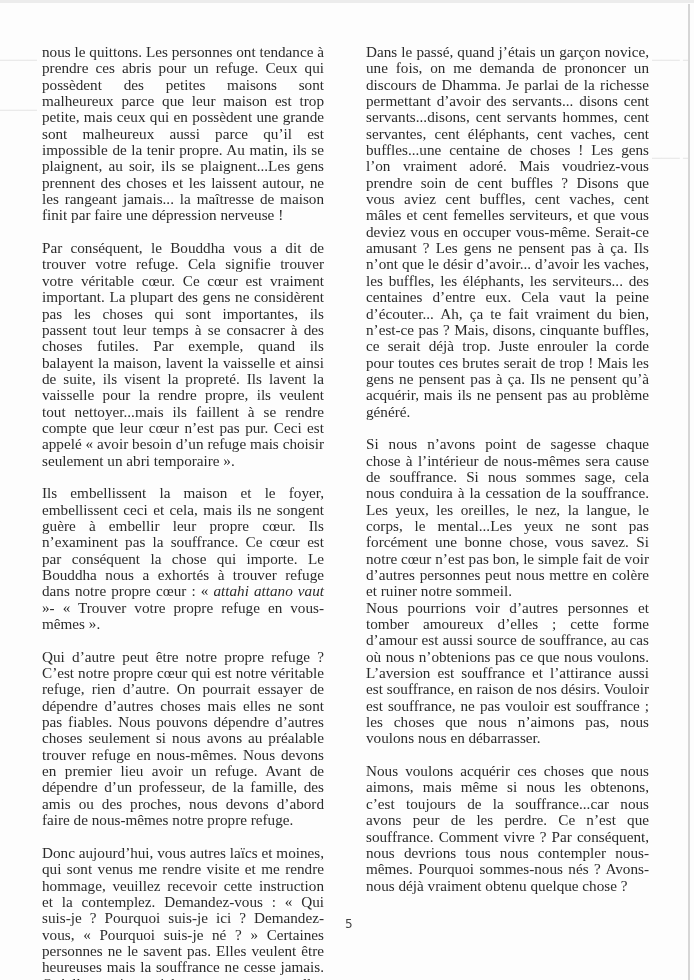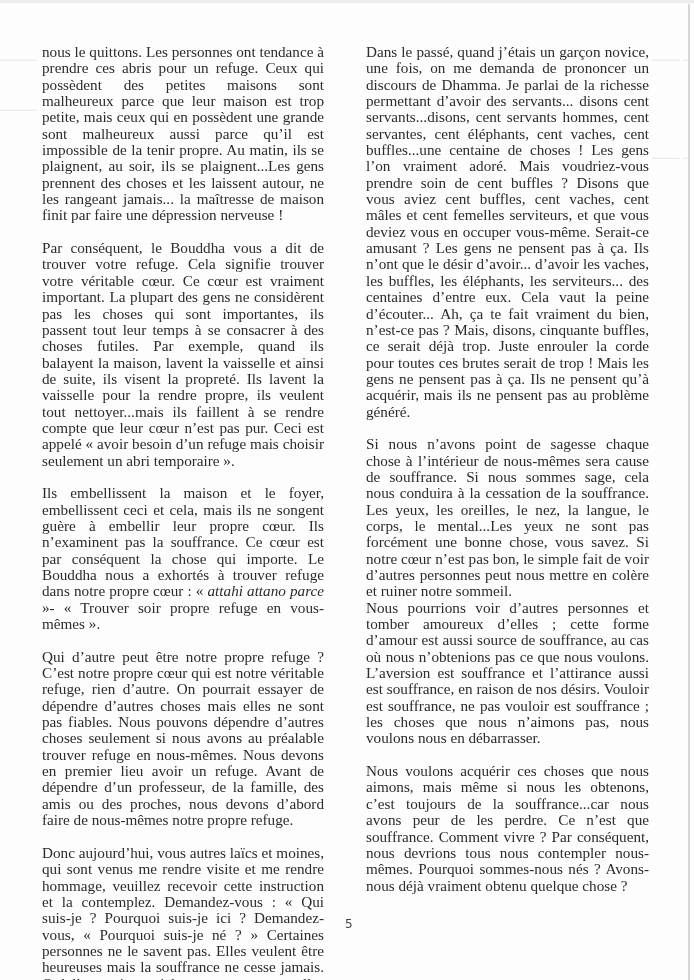--- a/index.html
+++ b/index.html
@@ -74,21 +74,21 @@
   <div class="edge-line"></div>
 
   <div class="bleed" style="left:0;top:52px;width:40px;">──── ────</div>
   <div class="bleed" style="left:0;top:102px;width:40px;">──── ────</div>
   <div class="bleed" style="left:652px;top:52px;width:36px;">─── ───</div>
   <div class="bleed" style="left:652px;top:150px;width:36px;">─── ───</div>
 
   <div class="column col-left">
     <p>nous le quittons. Les personnes ont tendance à prendre ces abris pour un refuge. Ceux qui possèdent des petites maisons sont malheureux parce que leur maison est trop petite, mais ceux qui en possèdent une grande sont malheureux aussi parce qu’il est impossible de la tenir propre. Au matin, ils se plaignent, au soir, ils se plaignent...Les gens prennent des choses et les laissent autour, ne les rangeant jamais... la maîtresse de maison finit par faire une dépression nerveuse !</p>
     <p>Par conséquent, le Bouddha vous a dit de trouver votre refuge. Cela signifie trouver votre véritable cœur. Ce cœur est vraiment important. La plupart des gens ne considèrent pas les choses qui sont importantes, ils passent tout leur temps à se consacrer à des choses futiles. Par exemple, quand ils balayent la maison, lavent la vaisselle et ainsi de suite, ils visent la propreté. Ils lavent la vaisselle pour la rendre propre, ils veulent tout nettoyer...mais ils faillent à se rendre compte que leur cœur n’est pas pur. Ceci est appelé « avoir besoin d’un refuge mais choisir seulement un abri temporaire ».</p>
-    <p><span>Ils embellissent la maison et le foyer, embellissent ceci et cela, mais ils ne songent guère à embellir leur propre cœur. Ils n’examinent pas la souffrance. Ce cœur est par conséquent la chose qui importe. Le Bouddha nous a exhortés à trouver refuge dans notre propre cœur : « </span><em>attahi attano parce</em><span> »- « Trouver soir propre refuge en vous-mêmes ».</span></p>
+    <p><span>Ils embellissent la maison et le foyer, embellissent ceci et cela, mais ils ne songent guère à embellir leur propre cœur. Ils n’examinent pas la souffrance. Ce cœur est par conséquent la chose qui importe. Le Bouddha nous a exhortés à trouver refuge dans notre propre cœur : « </span><em>attahi attano vaut</em><span> »- « Trouver votre propre refuge en vous-mêmes ».</span></p>
     <p>Qui d’autre peut être notre propre refuge ? C’est notre propre cœur qui est notre véritable refuge, rien d’autre. On pourrait essayer de dépendre d’autres choses mais elles ne sont pas fiables. Nous pouvons dépendre d’autres choses seulement si nous avons au préalable trouver refuge en nous-mêmes. Nous devons en premier lieu avoir un refuge. Avant de dépendre d’un professeur, de la famille, des amis ou des proches, nous devons d’abord faire de nous-mêmes notre propre refuge.</p>
     <p>Donc aujourd’hui, vous autres laïcs et moines, qui sont venus me rendre visite et me rendre hommage, veuillez recevoir cette instruction et la contemplez. Demandez-vous : « Qui suis-je ? Pourquoi suis-je ici ? Demandez-vous, « Pourquoi suis-je né ? » Certaines personnes ne le savent pas. Elles veulent être heureuses mais la souffrance ne cesse jamais. Qu’elles soient riches ou pauvres, elles souffrent toujours. Ce n’est que de la souffrance. Et pourquoi ?</p>
   </div>
 
   <div class="column col-right">
     <p>Dans le passé, quand j’étais un garçon novice, une fois, on me demanda de prononcer un discours de Dhamma. Je parlai de la richesse permettant d’avoir des servants... disons cent servants...disons, cent servants hommes, cent servantes, cent éléphants, cent vaches, cent buffles...une centaine de choses ! Les gens l’on vraiment adoré. Mais voudriez-vous prendre soin de cent buffles ? Disons que vous aviez cent buffles, cent vaches, cent mâles et cent femelles serviteurs, et que vous deviez vous en occuper vous-même. Serait-ce amusant ? Les gens ne pensent pas à ça.  Ils n’ont que le désir d’avoir... d’avoir les vaches, les buffles, les éléphants, les serviteurs... des centaines d’entre eux. Cela vaut la peine d’écouter... Ah, ça te fait vraiment du bien, n’est-ce pas ? Mais, disons, cinquante buffles, ce serait déjà trop. Juste enrouler la corde pour toutes ces brutes serait de trop ! Mais les gens ne pensent pas à ça. Ils ne pensent qu’à acquérir, mais ils ne pensent pas au problème généré.</p>
     <p class="tight">Si nous n’avons point de sagesse chaque chose à l’intérieur de nous-mêmes sera cause de souffrance. Si nous sommes sage, cela nous conduira à la cessation de la souffrance. Les yeux, les oreilles, le nez, la langue, le corps, le mental...Les yeux ne sont pas forcément une bonne chose, vous savez. Si notre cœur n’est pas bon, le simple fait de voir d’autres personnes peut nous mettre en colère et ruiner notre sommeil.</p>
     <p>Nous pourrions voir d’autres personnes et tomber amoureux d’elles ; cette forme d’amour est aussi source de souffrance, au cas où nous n’obtenions pas ce que nous voulons. L’aversion est souffrance et l’attirance aussi est souffrance, en raison de nos désirs. Vouloir est souffrance, ne pas vouloir est souffrance ; les choses que nous n’aimons pas, nous voulons nous en débarrasser.</p>
     <p class="tight">Nous voulons acquérir ces choses que nous aimons, mais même si nous les obtenons, c’est toujours de la souffrance...car nous avons peur de les perdre. Ce n’est que souffrance. Comment vivre ? Par conséquent, nous devrions tous nous contempler nous-mêmes. Pourquoi sommes-nous nés ? Avons-nous déjà vraiment obtenu quelque chose ?</p>
 

